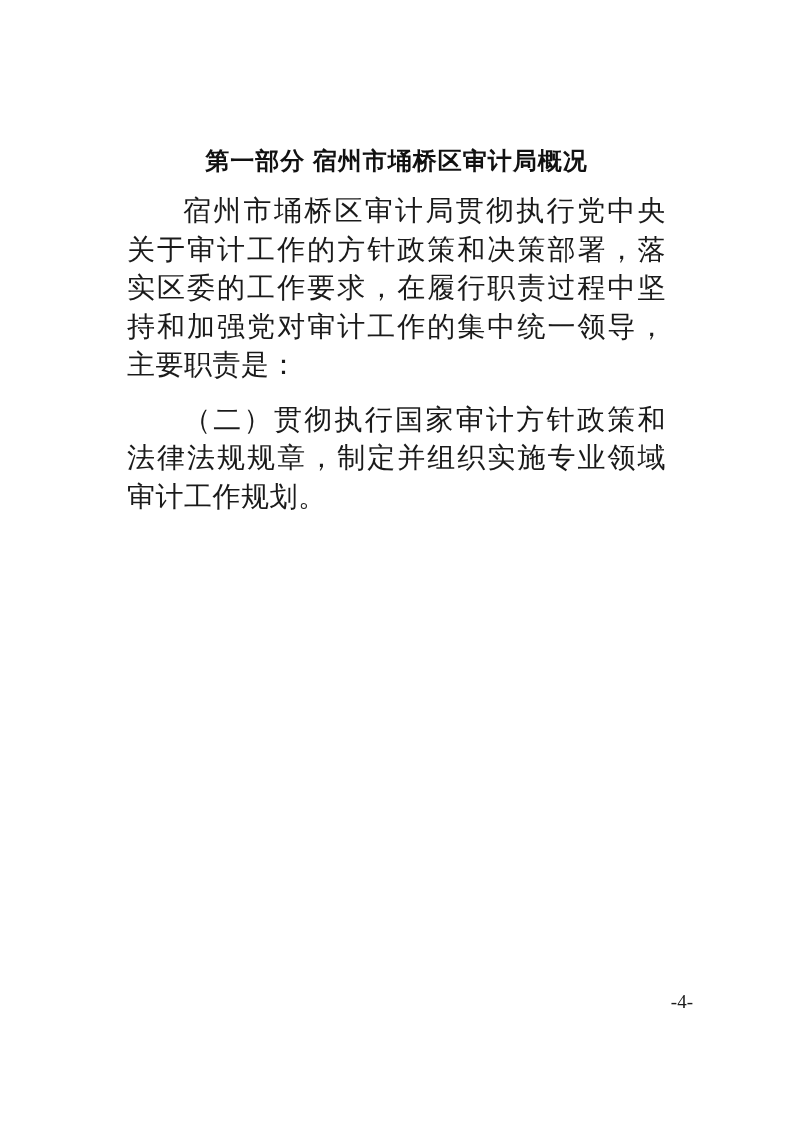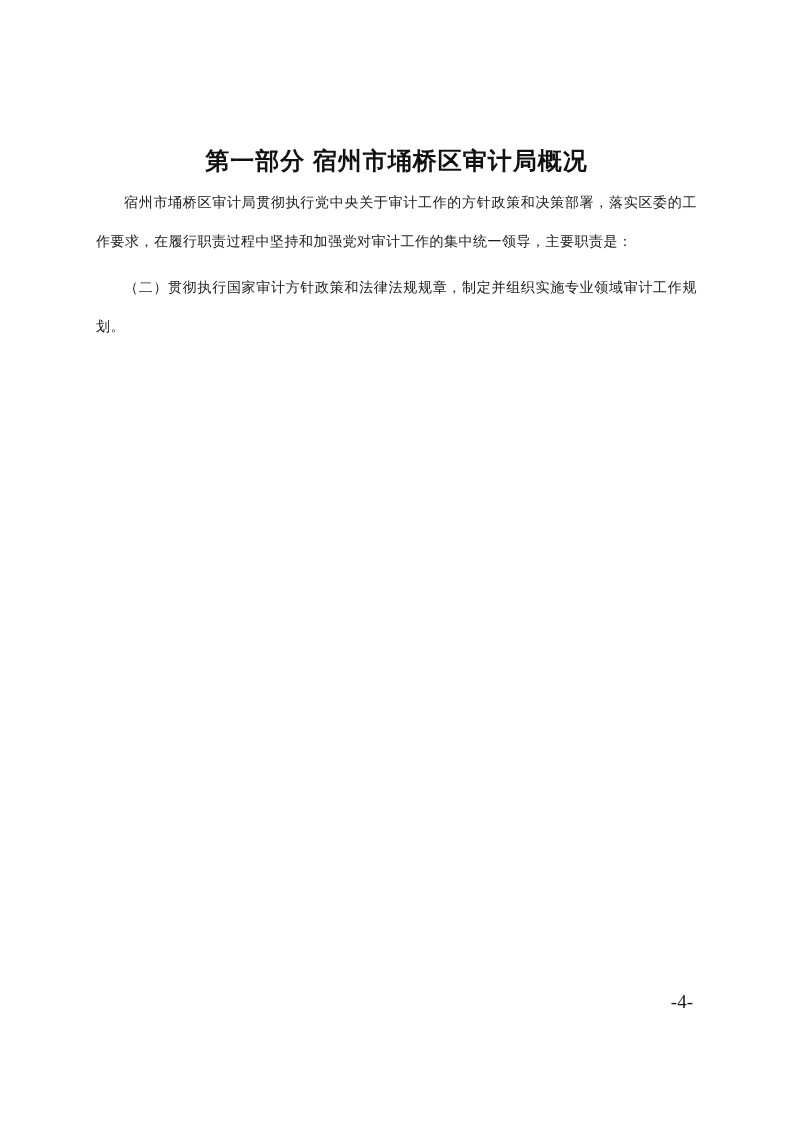--- a/index.html
+++ b/index.html
@@ -10,21 +10,21 @@
   .page {
     position: relative;
     width: 793px;
     height: 1122px;
     background: #ffffff;
     overflow: hidden;
     font-family: "Liberation Serif", serif;
     color: #1a1a1a;
   }
   .content {
-    padding: 0 88px;
+    padding: 0 111px;
   }
   .doc-title {
     margin: 146px 0 0 0;
     font-family: "Liberation Sans", sans-serif;
     font-weight: bold;
     font-size: 24px;
     line-height: 30px;
     text-align: center;
     letter-spacing: 1px;
     color: #111111;
@@ -36,25 +36,25 @@
     font-weight: bold;
     font-size: 20px;
     line-height: 26px;
     letter-spacing: 1px;
     color: #111111;
   }
   .body-text {
     margin-top: 0;
   }
   .body-text p {
-    margin: 8px;
+    margin: 16px;
     padding: 0;
     text-indent: 2em;
     font-family: "Liberation Serif", serif;
-    font-size: 14px;
+    font-size: 28px;
     line-height: 38.5px;
     text-align: justify;
     text-justify: inter-character;
     letter-spacing: 0.5px;
     color: #1a1a1a;
   }
   .page-number {
     position: absolute;
     top: 991px;
     right: 100px;

